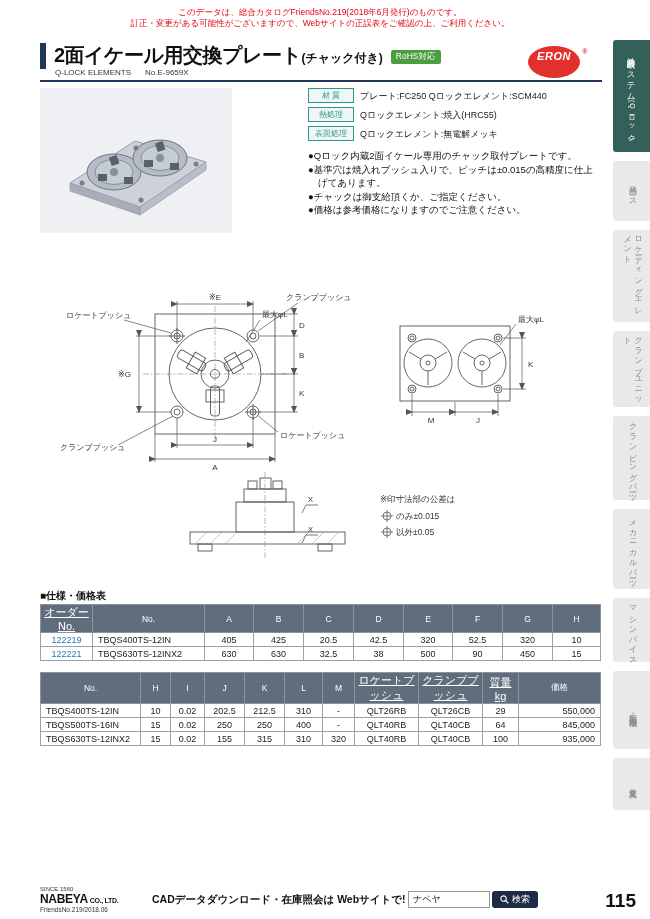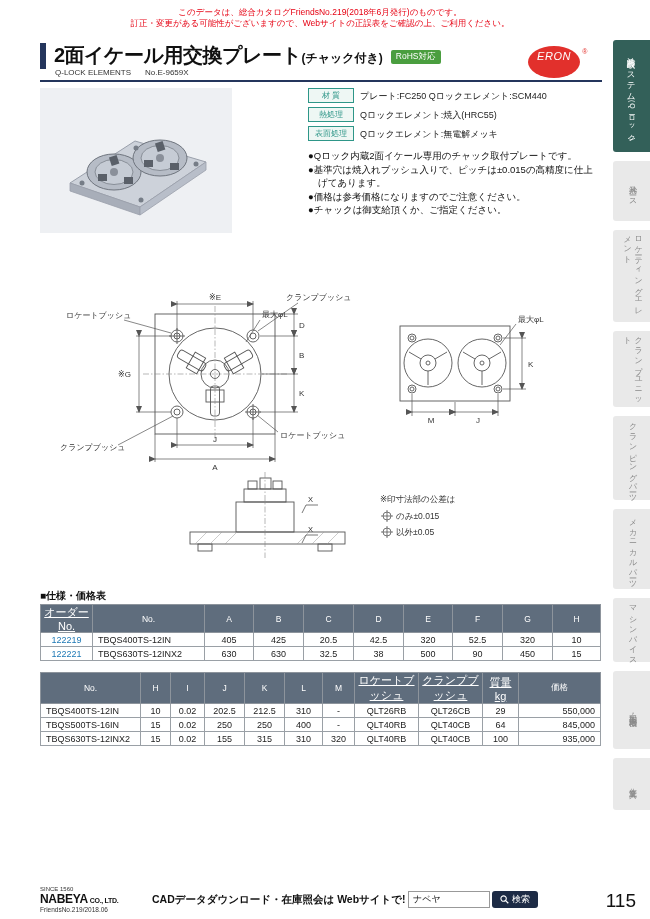--- a/index.html
+++ b/index.html
@@ -21,21 +21,21 @@
   .hbar { position:absolute; left:0; top:1px; width:6px; height:26px; background:#24355c; }
   .title-row { position:absolute; left:14px; top:0; white-space:nowrap; }
   .title { font-size:20px; font-weight:bold; color:#101010; letter-spacing:-0.5px; }
   .tsuffix { font-size:12px; font-weight:bold; color:#101010; }
   .rohs { display:inline-block; background:#4a9e3f; color:#fff; font-size:8.5px;
           padding:1px 5px; border-radius:2px; margin-left:8px; vertical-align:3px; }
   .sub-row { position:absolute; left:15px; top:26px; font-size:8px; color:#333; }
   .sub-row span { margin-right:14px; }
   .eron { position:absolute; left:488px; top:4px; width:52px; height:32px;
           background:#e2302c; border-radius:50%; color:#fff; text-align:center;
-          font-size:11px; font-weight:normal; font-style:italic; line-height:20px;
+          font-size:11px; font-weight:bold; font-style:italic; line-height:20px;
           letter-spacing:0.5px; }
   .eron .reg { position:absolute; right:-8px; top:-4px; font-size:7px; font-style:normal;
                color:#e2302c; }
 
   
   .sidebar { right:0; top:40px; width:37px; display:flex; flex-direction:column; gap:9px; }
   .vtab { writing-mode:vertical-rl; text-orientation:mixed;
           display:flex; align-items:center; justify-content:center;
           background:#e9e9e9; color:#8a8a8a; font-size:8px; letter-spacing:1px;
           border-radius:3px 0 0 3px; width:37px; }
@@ -80,21 +80,21 @@
   .company .suffix { font-size:7px; font-weight:bold; margin-left:2px; }
   .friends { font-size:6.5px; color:#333; }
   .f-cad { position:absolute; left:112px; top:9px; font-size:10.5px; font-weight:bold; color:#111;
            white-space:nowrap; }
   .f-search { position:absolute; left:368px; top:7px; display:flex; align-items:center; }
   .f-search input { width:82px; height:17px; border:1px solid #999; font-size:9px;
                     padding:0 4px; font-family:inherit; color:#222; }
   .search-btn { height:17px; margin-left:2px; background:#1d2b45; color:#fff; border:none;
                 border-radius:3px; font-size:9px; padding:0 8px; display:flex;
                 align-items:center; gap:3px; font-family:inherit; cursor:pointer; }
-  .f-page { position:absolute; right:0; top:6px; font-size:19px; font-weight:normal; color:#111; }
+  .f-page { position:absolute; right:0; top:6px; font-size:19px; font-weight:bold; color:#111; }
 </style>
 </head>
 <body>
 
 <div class="abs notice">
   <div>このデータは、総合カタログFriendsNo.219(2018年6月発行)のものです。</div>
   <div>訂正・変更がある可能性がございますので、Webサイトの正誤表をご確認の上、ご利用ください。</div>
 </div>
 
 <div class="abs header">
@@ -176,22 +176,22 @@
     <span class="spec-label">熱処理</span>
     <span class="spec-val">Qロックエレメント:焼入(HRC55)</span>
   </div>
   <div class="spec-row">
     <span class="spec-label">表面処理</span>
     <span class="spec-val">Qロックエレメント:無電解メッキ</span>
   </div>
   <div class="bullets">
     <div class="bullet">●Qロック内蔵2面イケール専用のチャック取付プレートです。</div>
     <div class="bullet">●基準穴は焼入れブッシュ入りで、ピッチは±0.015の高精度に仕上げてあります。</div>
+    <div class="bullet">●チャックは御支給頂くか、ご指定ください。</div>
     <div class="bullet">●価格は参考価格になりますのでご注意ください。</div>
-    <div class="bullet">●チャックは御支給頂くか、ご指定ください。</div>
   </div>
 </div>
 
 <div class="abs drawing">
   <svg width="560" height="292" viewBox="0 0 560 292" style="font-family:'Liberation Sans','DejaVu Sans',sans-serif">
     <defs>
       <marker id="ar" markerWidth="7" markerHeight="6" refX="6" refY="3" orient="auto" markerUnits="userSpaceOnUse">
         <path d="M0,0 L7,3 L0,6 z" fill="#555"></path>
       </marker>
     </defs>

